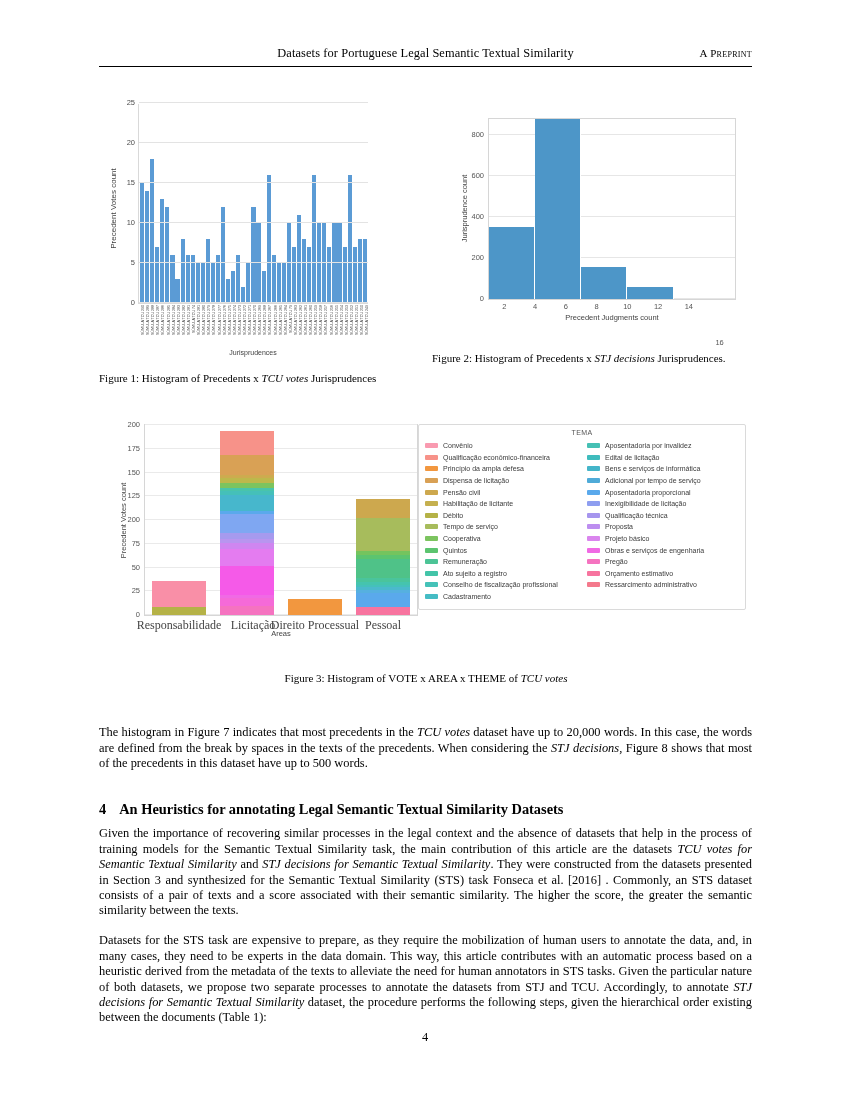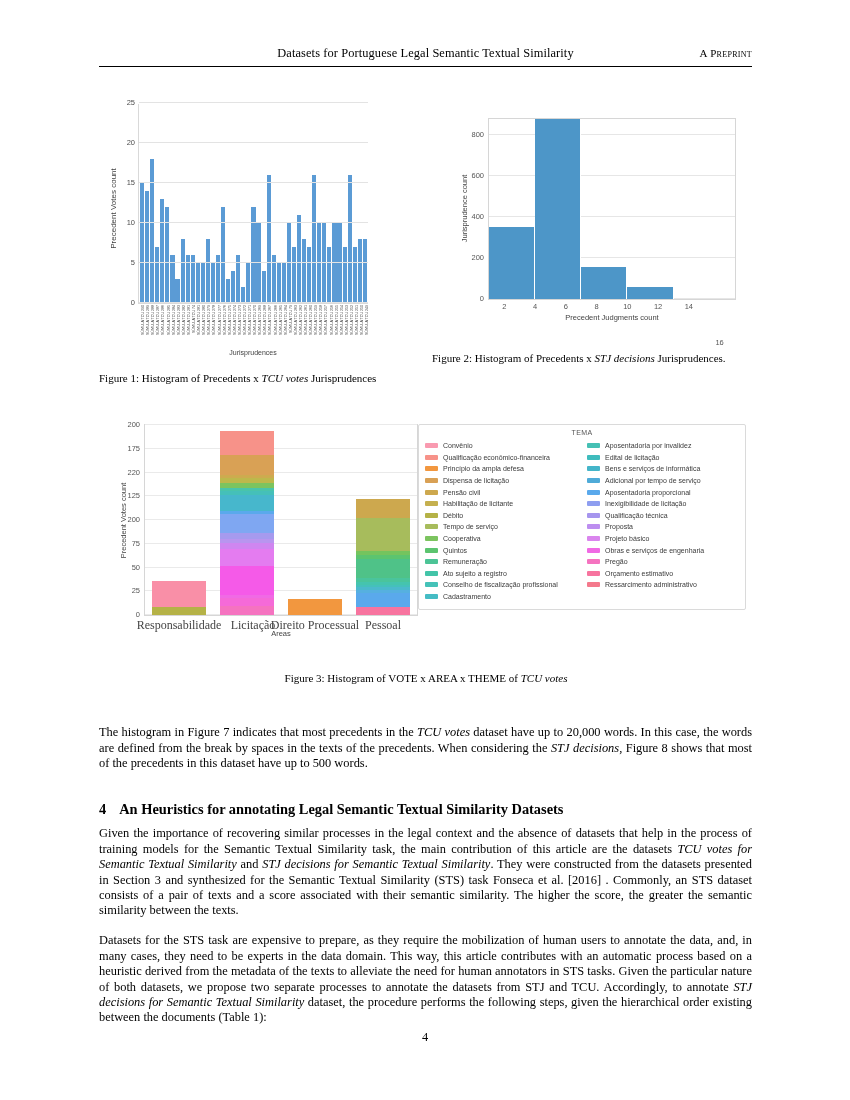--- a/index.html
+++ b/index.html
@@ -690,21 +690,21 @@
         <div class="f3-grid" style="bottom: 71.25px;">
           <div class="f3-ytick">75</div>
         </div>
         <div class="f3-grid" style="bottom: 95px;">
           <div class="f3-ytick">200</div>
         </div>
         <div class="f3-grid" style="bottom: 118.75px;">
           <div class="f3-ytick">125</div>
         </div>
         <div class="f3-grid" style="bottom: 142.5px;">
-          <div class="f3-ytick">220</div>
+          <div class="f3-ytick">150</div>
         </div>
         <div class="f3-grid" style="bottom: 166.25px;">
           <div class="f3-ytick">175</div>
         </div>
         <div class="f3-grid" style="bottom: 190px;">
           <div class="f3-ytick">200</div>
         </div>
         <div class="f3-barwrap" style="left: 7.48px; width: 53.04px; height: 34.2px;">
           <div class="f3-seg" title="Débito: 8" style="height: 22.2222%; background: rgb(181, 178, 71);"></div>
           <div class="f3-seg" title="Convênio: 28" style="height: 77.7778%; background: rgb(249, 143, 167);"></div>

